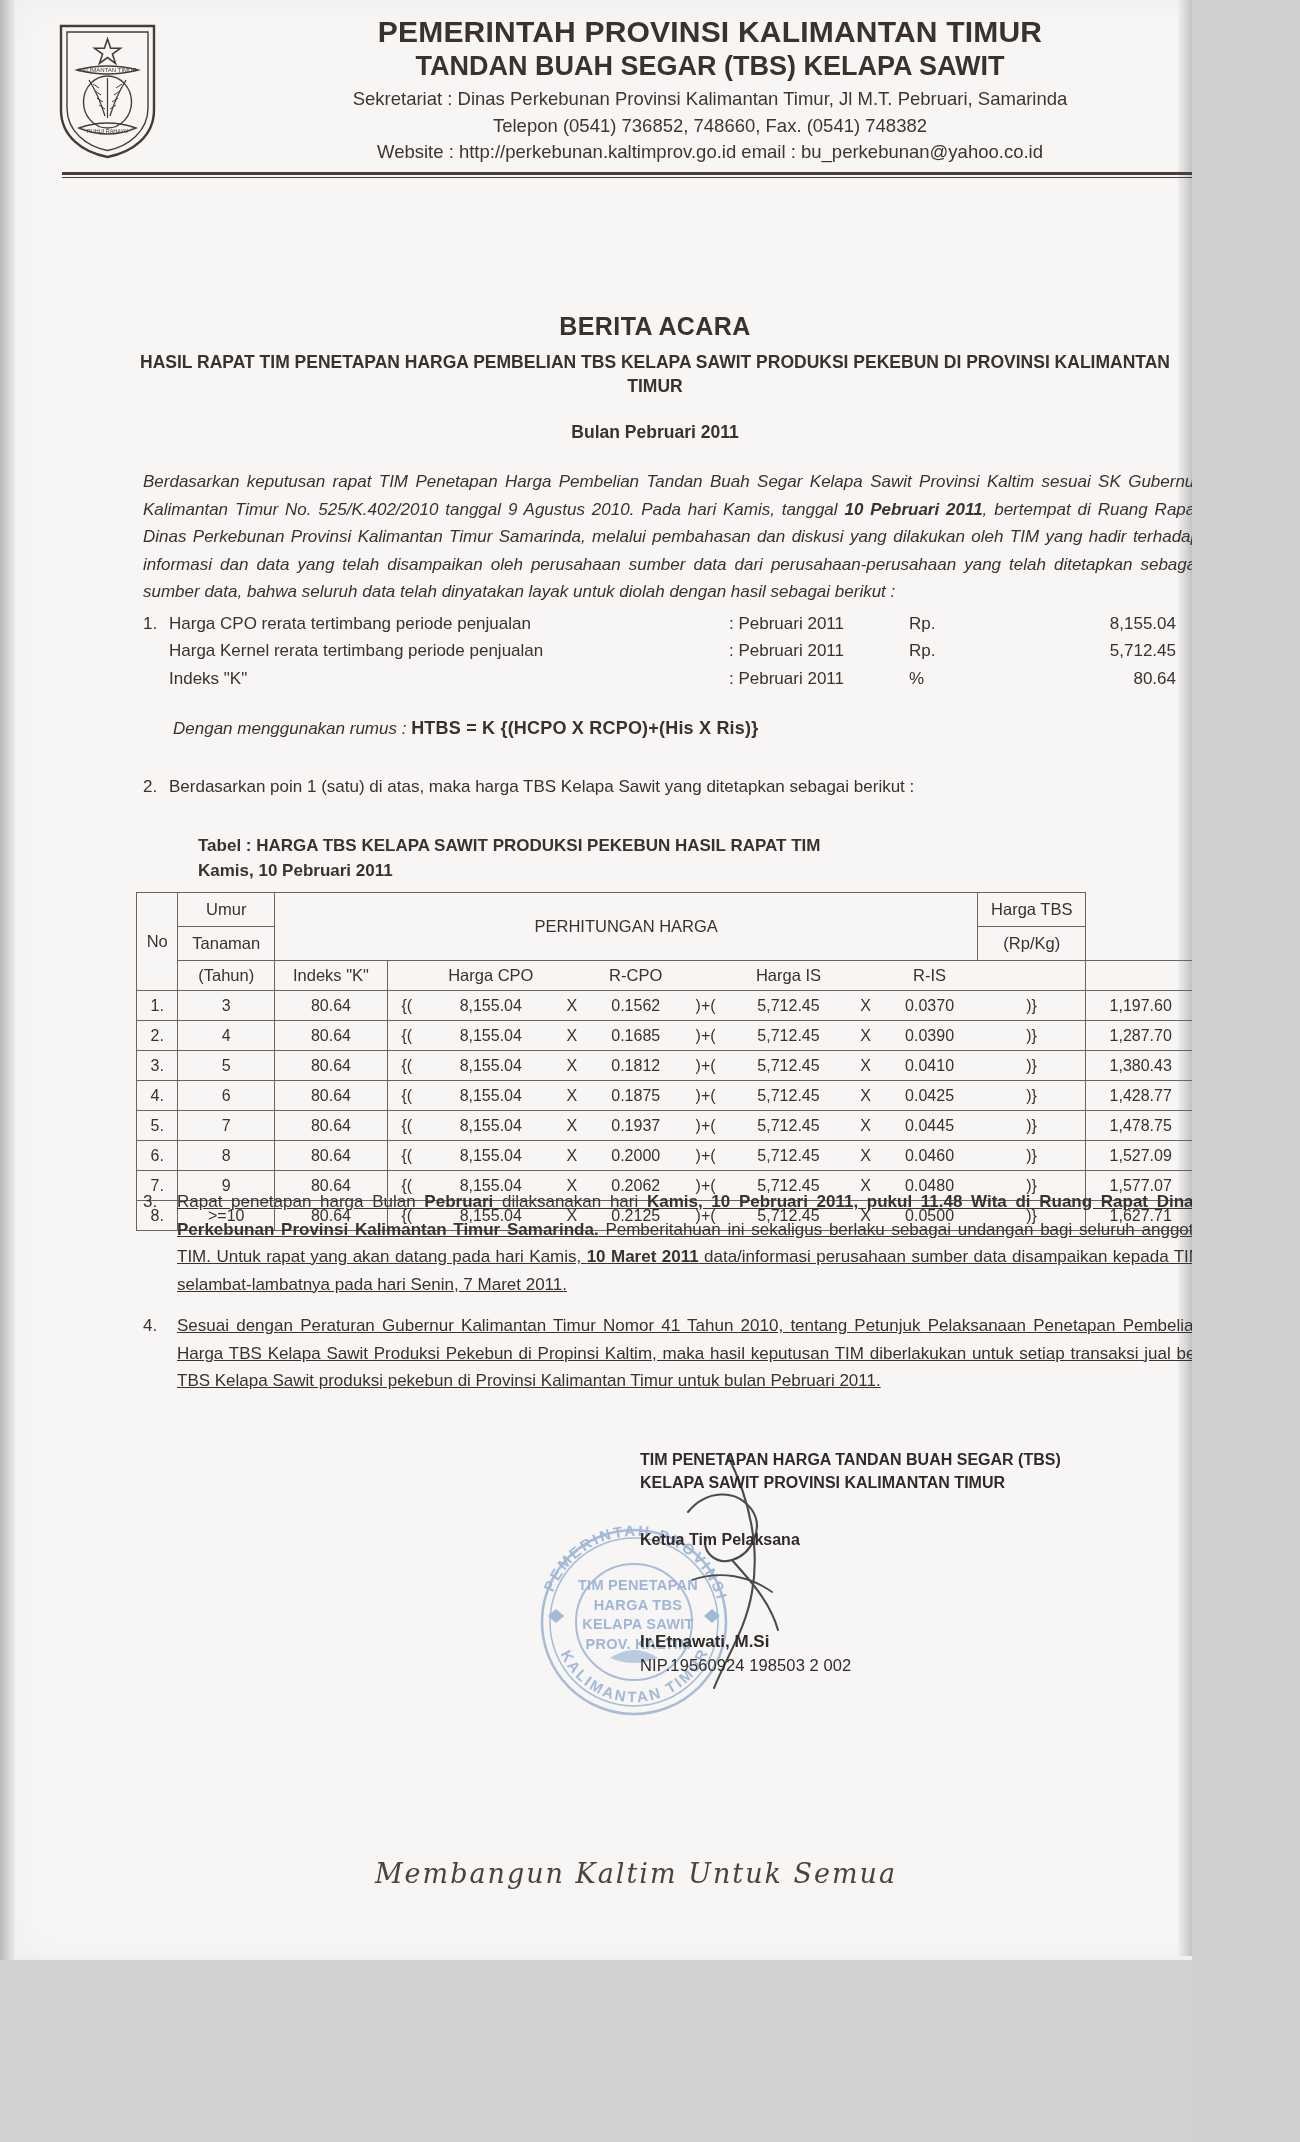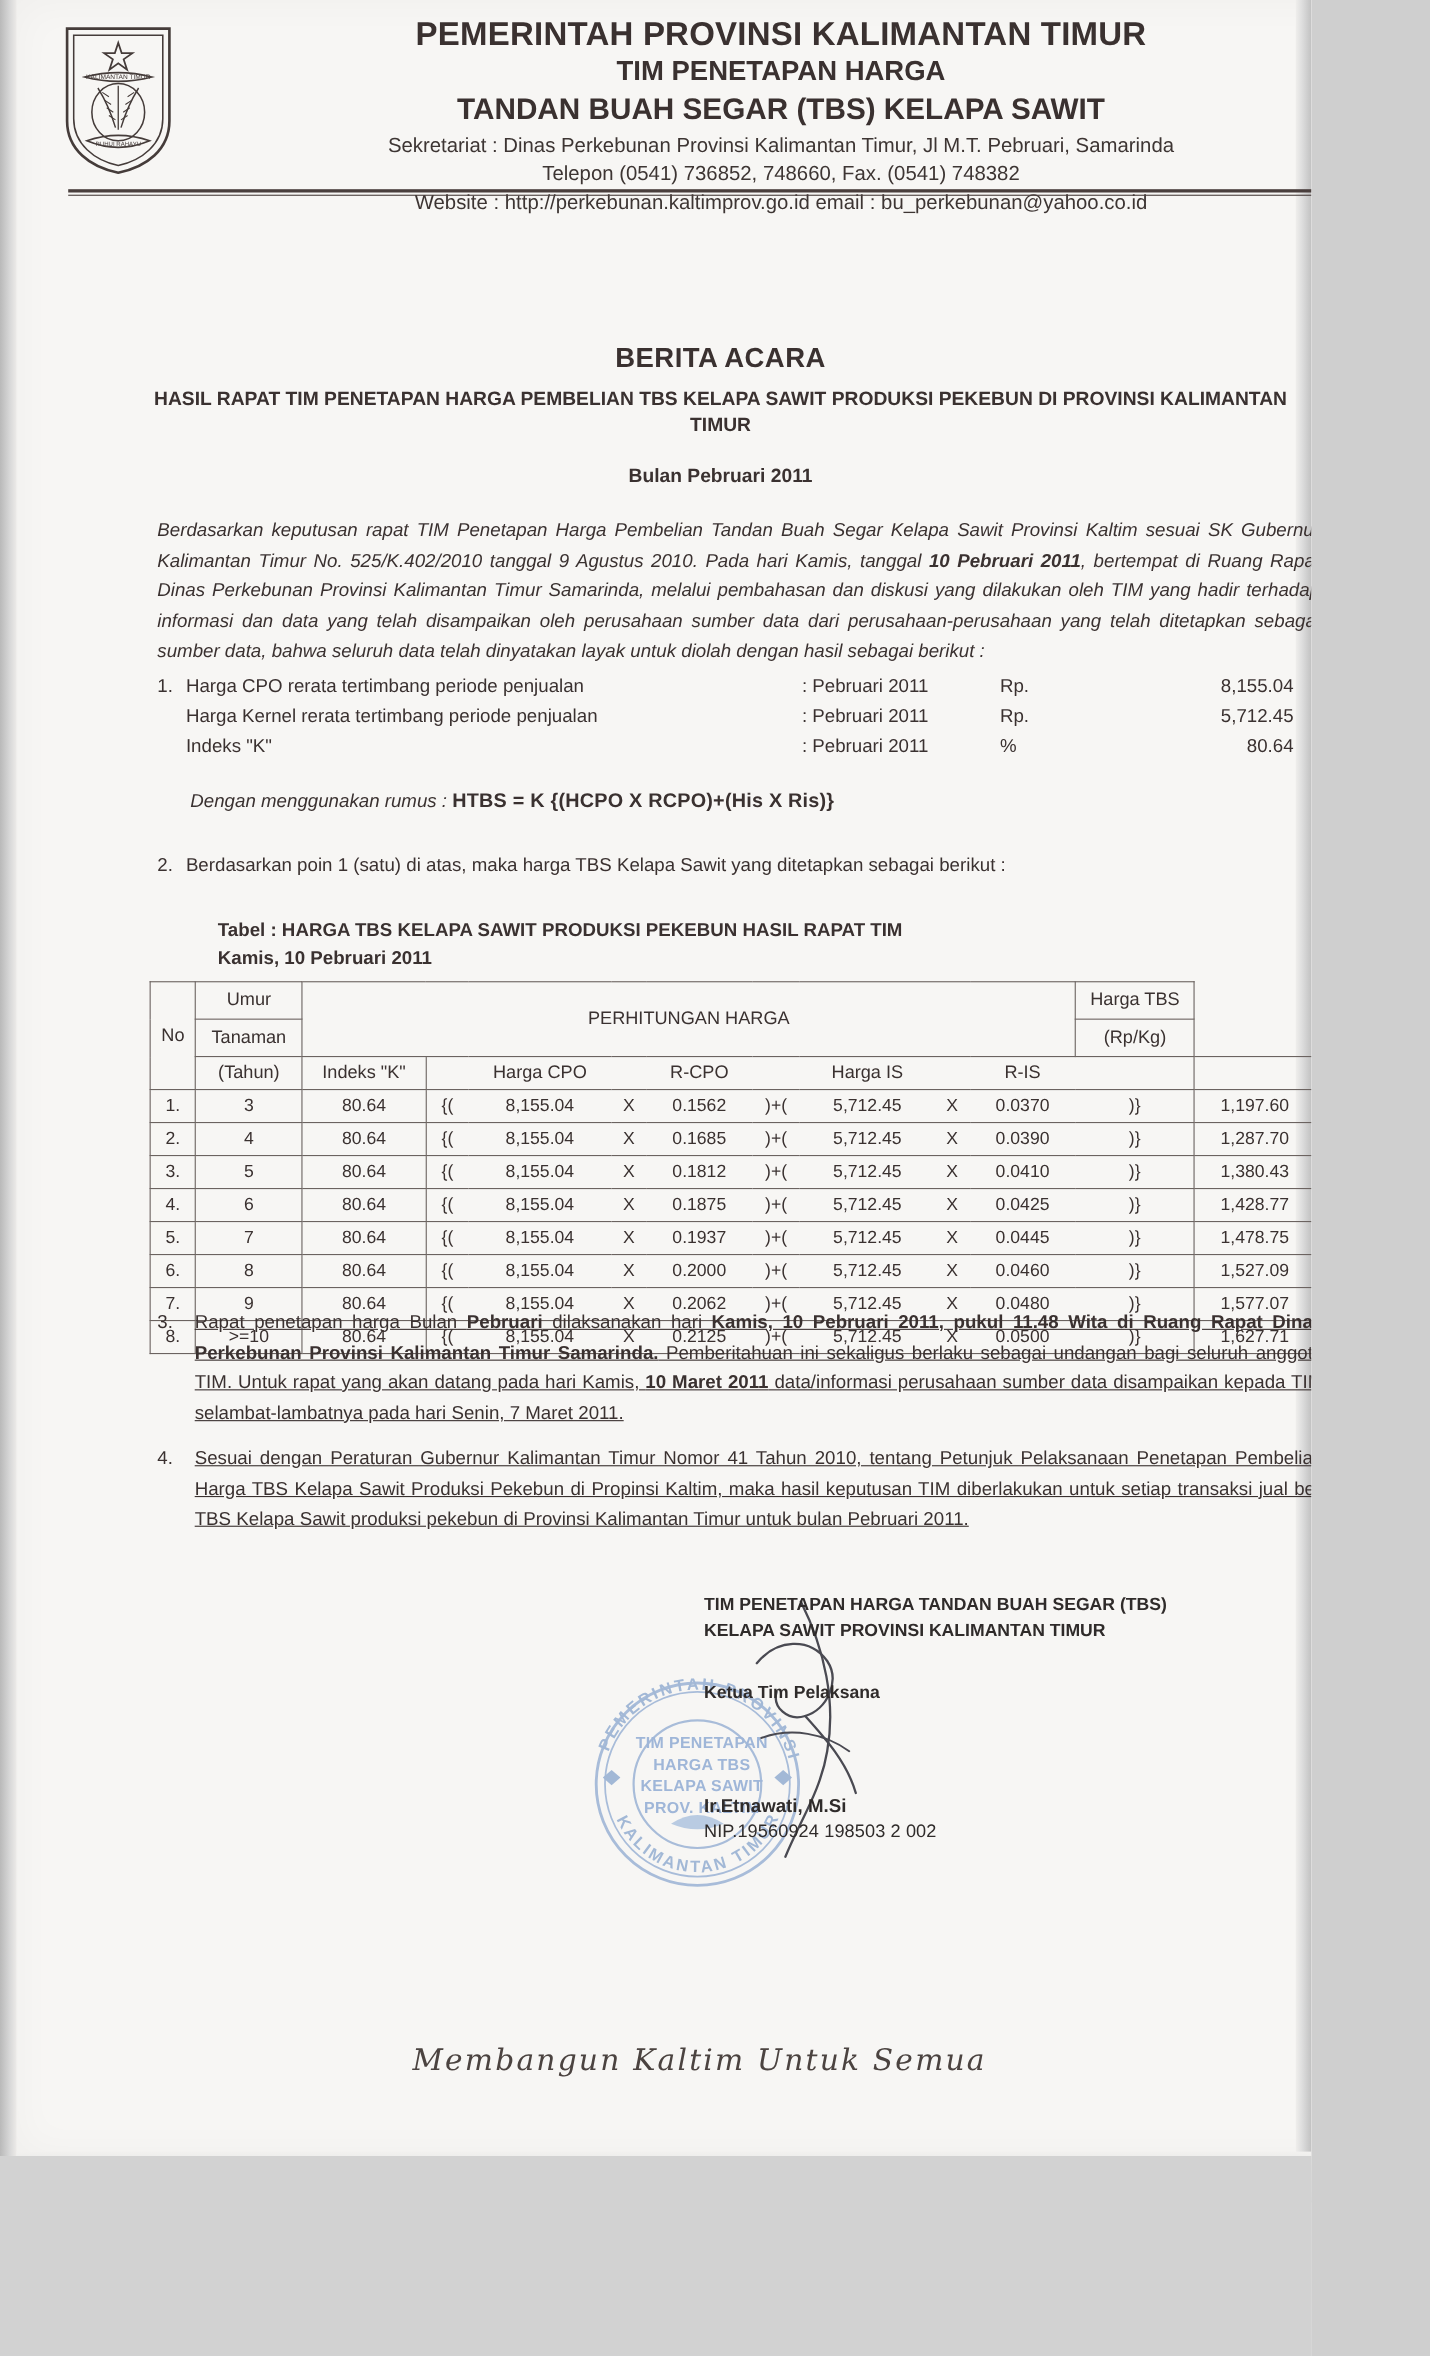--- a/index.html
+++ b/index.html
@@ -358,21 +358,20 @@
         <path d="M38 66 L44 70 M40 73 L46 77 M42 80 L48 84 M44 87 L50 91" stroke="#453c3a" stroke-width="1"></path>
         <path d="M67 66 L61 70 M65 73 L59 77 M63 80 L57 84 M61 87 L55 91" stroke="#453c3a" stroke-width="1"></path>
         <path d="M52.5 60 L52.5 100" stroke="#453c3a" stroke-width="1.2"></path>
 
         <path d="M24 110 Q52.5 100 81 110 Q52.5 122 24 110 Z" fill="none" stroke="#453c3a" stroke-width="1.5"></path>
         <text x="52.5" y="115" font-size="5.5" fill="#453c3a" text-anchor="middle" font-family="'Liberation Sans',sans-serif">RUHUI RAHAYU</text>
       </svg>
     </div>
     <div class="kop-text">
       <div class="kop-l1">PEMERINTAH PROVINSI KALIMANTAN TIMUR</div>
-      <div class="kop-l2">TIM PENETAPAN HARGA</div>
       <div class="kop-l3">TANDAN BUAH SEGAR (TBS) KELAPA SAWIT</div>
       <div class="kop-l4">Sekretariat : Dinas Perkebunan Provinsi Kalimantan Timur, Jl M.T. Pebruari, Samarinda</div>
       <div class="kop-l5">Telepon (0541) 736852, 748660, Fax. (0541) 748382</div>
       <div class="kop-l6">Website : http://perkebunan.kaltimprov.go.id email : bu_perkebunan@yahoo.co.id</div>
     </div>
     <div class="rule"></div>
   </div>
 
   <div class="title-block">
     <div class="t-berita">BERITA ACARA</div>

